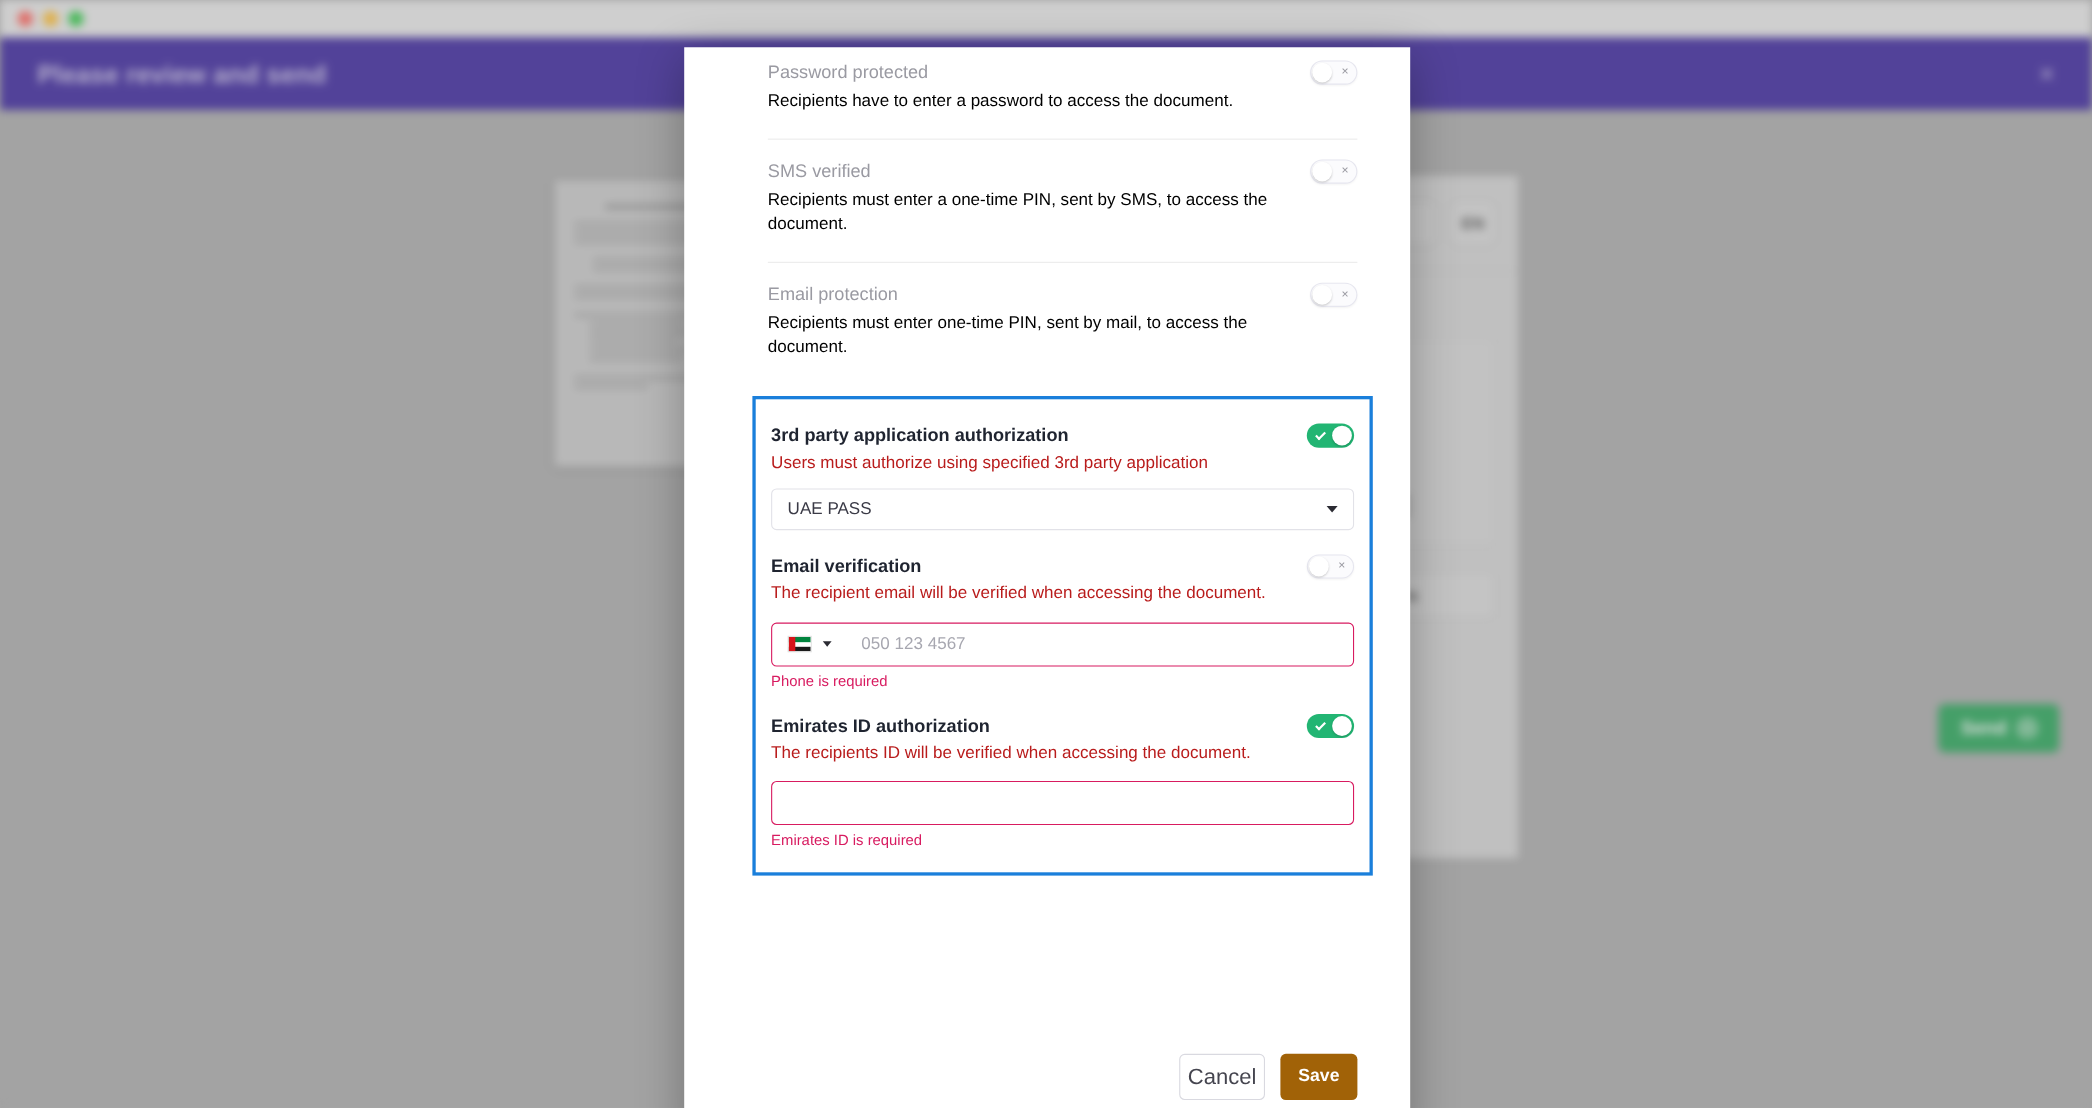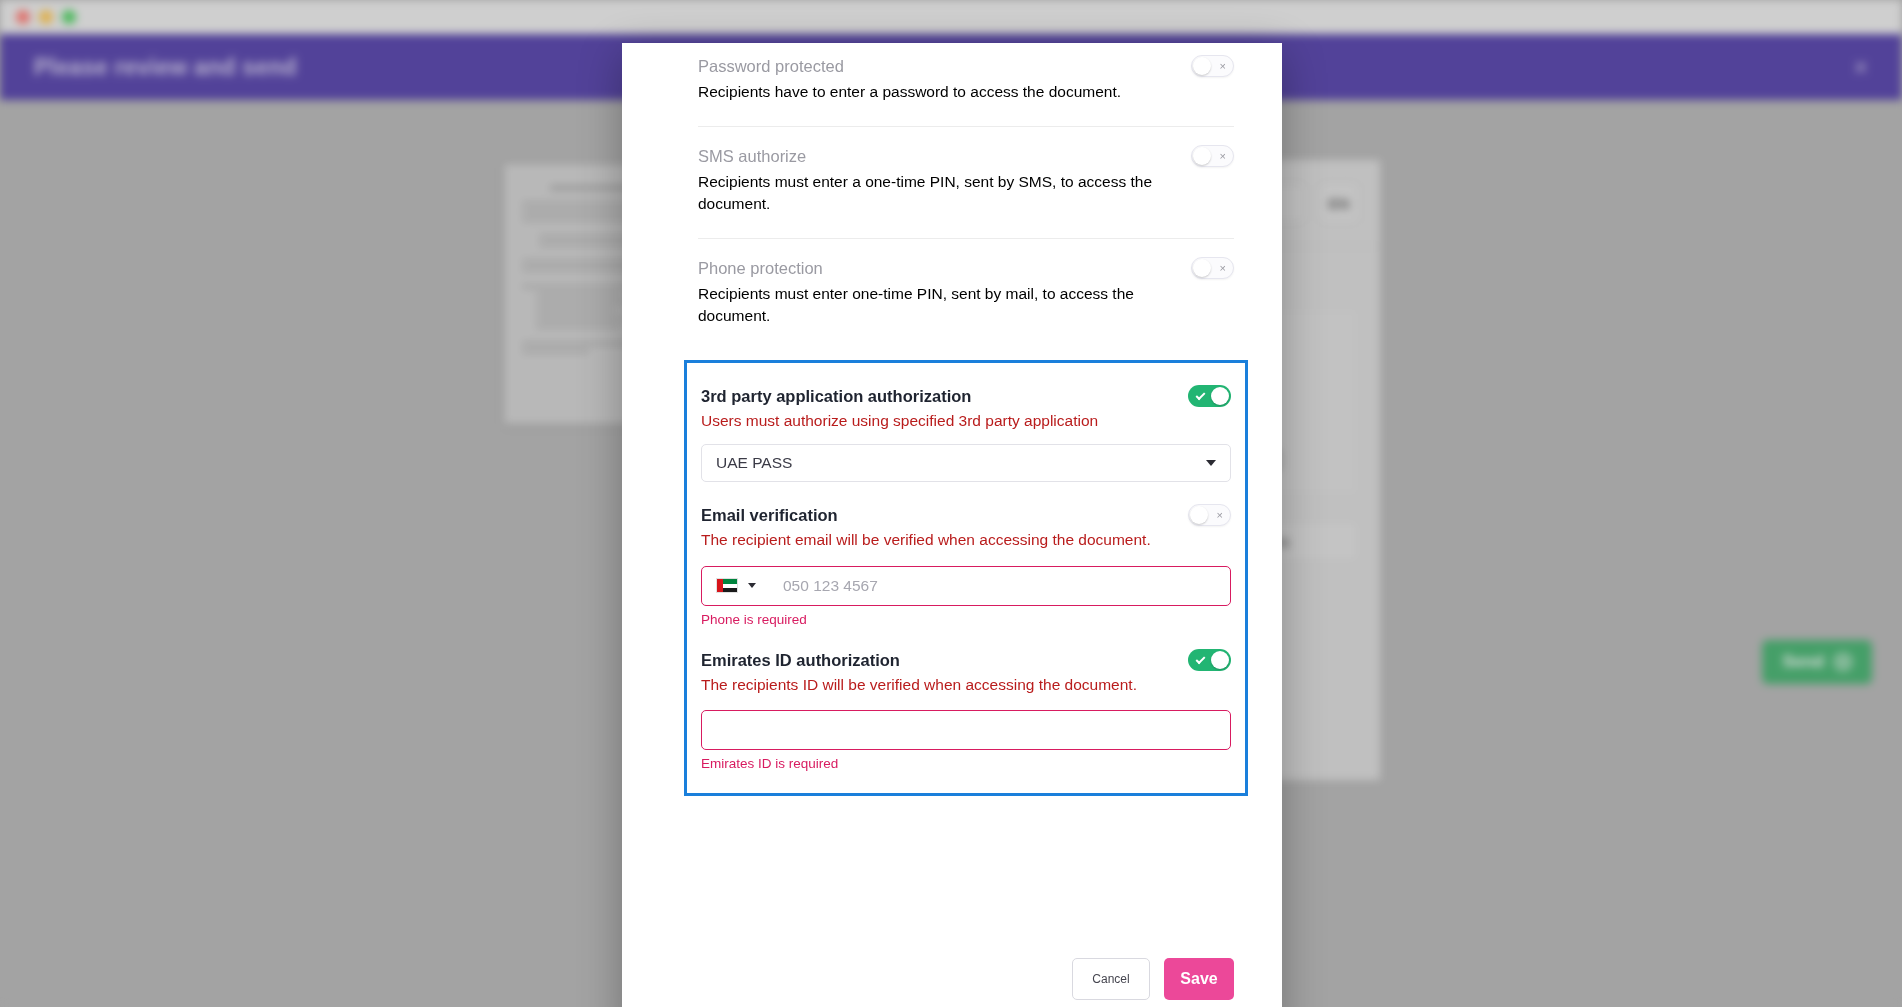--- a/index.html
+++ b/index.html
@@ -197,26 +197,26 @@
     border-right: 4px solid transparent; border-top: 5px solid #2b2b33; flex: 0 0 auto;
   }
   .ph-text { font-size: 15.5px; color: #a7a7b0; margin-left: 17px; }
 
   #modal-footer {
     flex: 0 0 auto; padding: 26px 48px 38px 48px;
     display: flex; justify-content: flex-end; gap: 14px;
   }
   #cancel-button {
     min-width: 78px; height: 42px; border: 1px solid #d9d9e0; border-radius: 5px;
-    background: #fff; color: #45454f; font-size: 12px;
+    background: #fff; color: #45454f; font-size: 20px;
     font-family: inherit; cursor: pointer;
   }
   #save-button {
     min-width: 70px; height: 42px; border: none; border-radius: 5px;
-    background: #ec4899; color: #fff; font-size: 16px; font-weight: 700;
+    background: #a16207; color: #fff; font-size: 16px; font-weight: 700;
     font-family: inherit; cursor: pointer;
   }
 </style>
 </head>
 <body>
 
 <div id="bg-layer">
 
   <div id="titlebar">
     <span class="tl-dot tl-red"></span>
@@ -281,32 +281,32 @@
         <div class="opt-desc">Recipients have to enter a password to access the document.</div>
       </div>
       <div class="toggle off">
         <span class="knob"></span>
         <span class="mark">×</span>
       </div>
     </div>
 
     <div class="opt-row">
       <div class="opt-text">
-        <div class="opt-title">SMS authorize</div>
+        <div class="opt-title">SMS verified</div>
         <div class="opt-desc">Recipients must enter a one-time PIN, sent by SMS, to access the document.</div>
       </div>
       <div class="toggle off">
         <span class="knob"></span>
         <span class="mark">×</span>
       </div>
     </div>
 
     <div class="opt-row" style="border-bottom:none">
       <div class="opt-text">
-        <div class="opt-title">Phone protection</div>
+        <div class="opt-title">Email protection</div>
         <div class="opt-desc">Recipients must enter one-time PIN, sent by mail, to access the document.</div>
       </div>
       <div class="toggle off">
         <span class="knob"></span>
         <span class="mark">×</span>
       </div>
     </div>
 
     <div id="highlight-panel">
 

